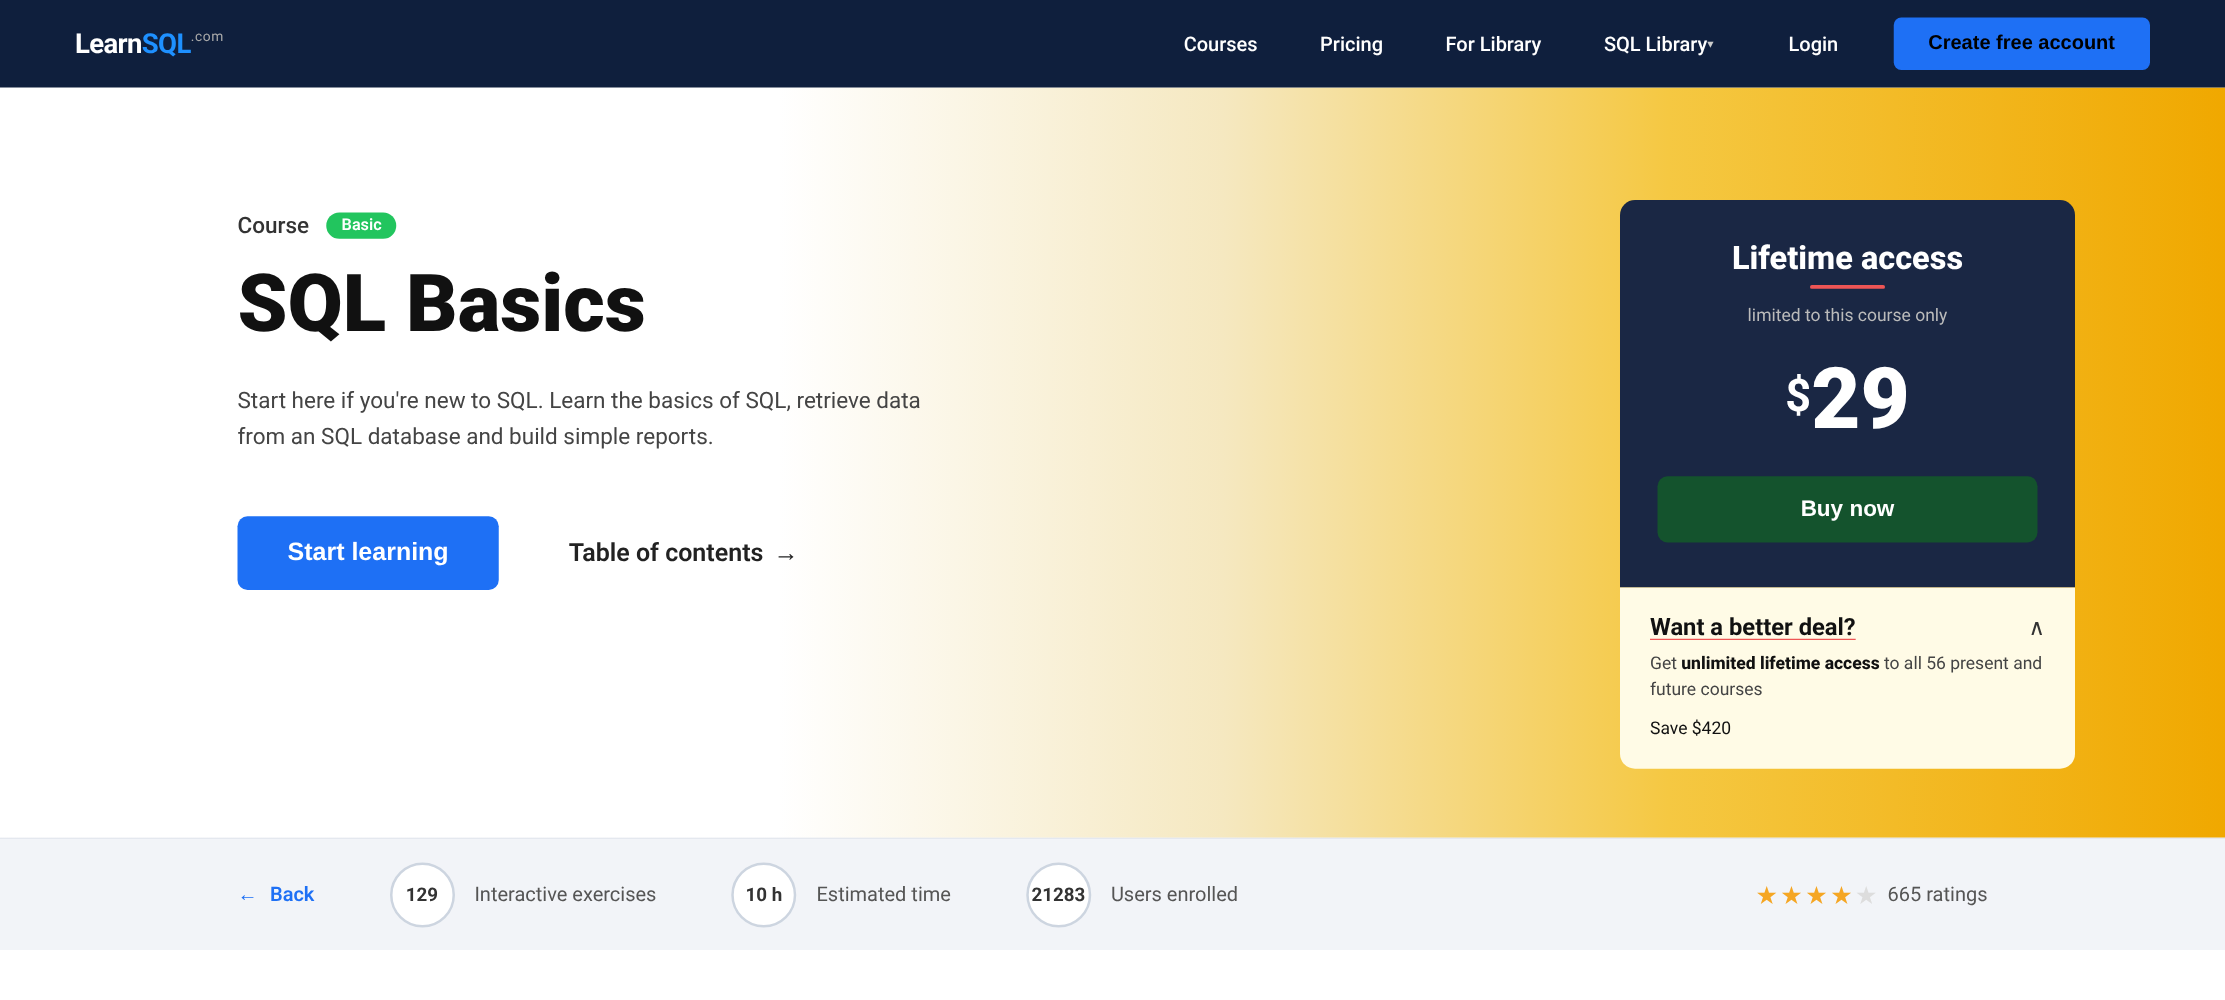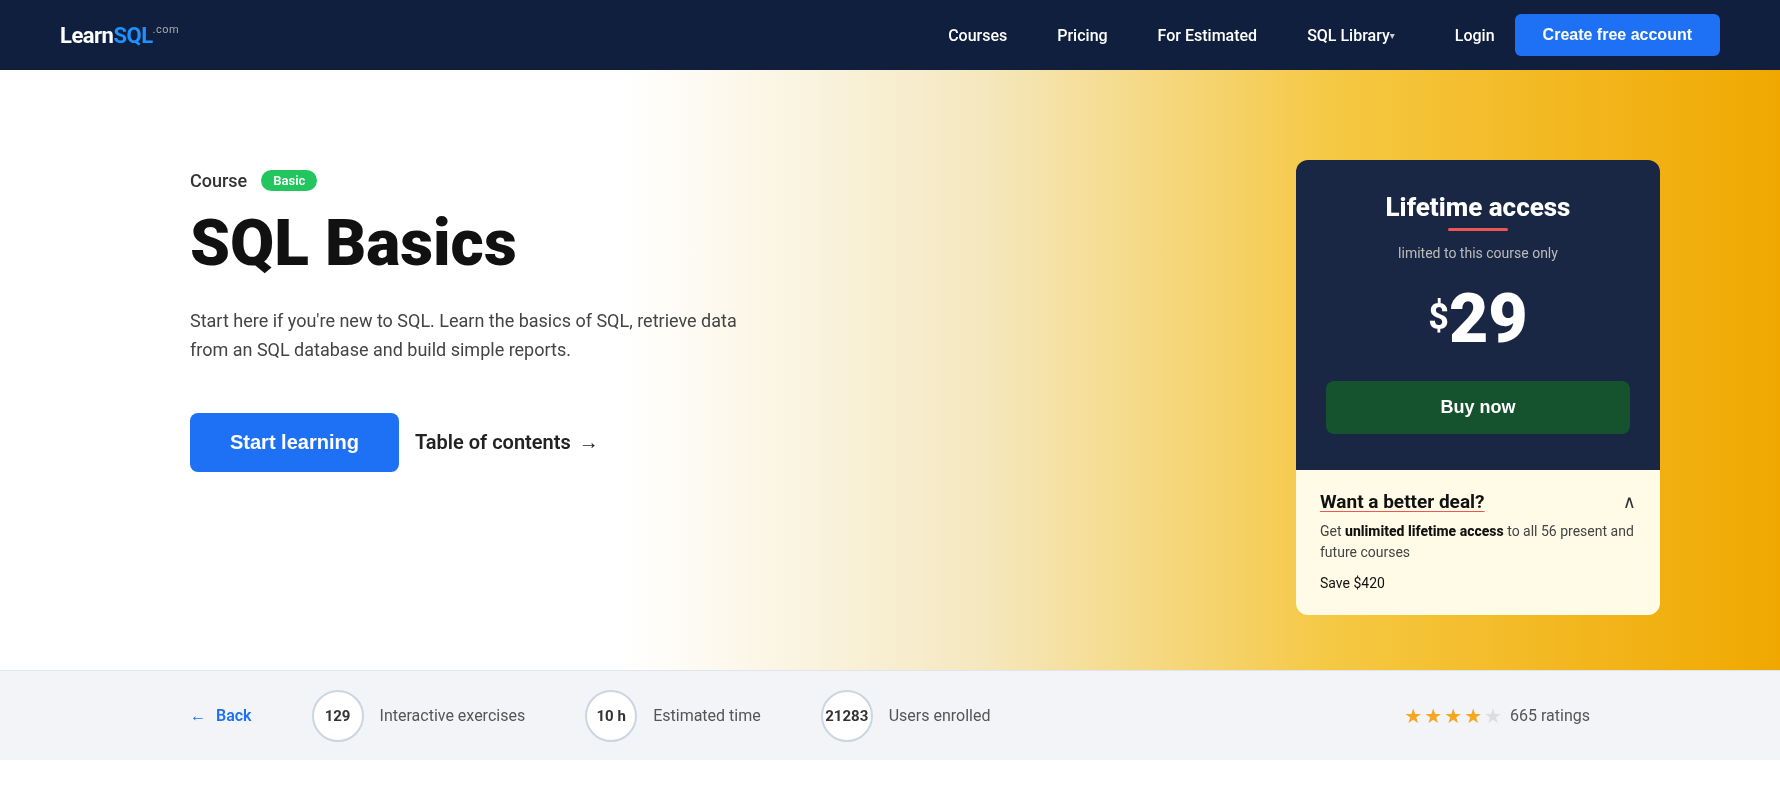--- a/index.html
+++ b/index.html
@@ -60,28 +60,29 @@
     .nav-login {
       color: #fff;
       font-size: 16px;
       font-weight: 500;
       text-decoration: none;
       margin-right: 20px;
       cursor: pointer;
     }
     .btn-create-account {
       background-color: #1e70f5;
-      color: #ffffff;
+      color: #000000;
       font-size: 16px;
       font-weight: 600;
       padding: 12px 28px;
       border: none;
       border-radius: 6px;
       cursor: pointer;
       white-space: nowrap;
+      margin-left: 24px;
     }
 
     
     .hero {
       position: relative;
       min-height: 600px;
       background: linear-gradient(to right, #ffffff 0%, #ffffff 35%, #f5e8c0 55%, #f5c842 75%, #f0a800 100%);
       padding: 80px 60px 60px 190px;
       display: flex;
       align-items: flex-start;
@@ -125,21 +126,21 @@
       font-size: 18px;
       color: #444;
       line-height: 1.6;
       max-width: 560px;
       margin-bottom: 48px;
     }
 
     .hero-actions {
       display: flex;
       align-items: center;
-      gap: 16px;
+      gap: 56px;
     }
 
     .btn-start-learning {
       background-color: #1e70f5;
       color: #fff;
       font-size: 20px;
       font-weight: 700;
       padding: 18px 40px;
       border: none;
       border-radius: 8px;
@@ -343,21 +344,21 @@
   <a class="logo" href="#">
     <span class="logo-top">
       Learn<span>SQL</span>
     </span>
     <span class="logo-bottom">.com</span>
   </a>
 
   <div class="nav-links">
     <a class="nav-link" href="#">Courses</a>
     <a class="nav-link" href="#">Pricing</a>
-    <a class="nav-link" href="#">For Estimated</a>
+    <a class="nav-link" href="#">For Library</a>
     <a class="nav-link nav-link-dropdown" href="#">
       <span>SQL Library</span>
       <span class="chevron-down">▾</span>
     </a>
   </div>
 
   <a class="nav-login" href="#">Login</a>
   <button class="btn-create-account">Create free account</button>
 </nav>
 

